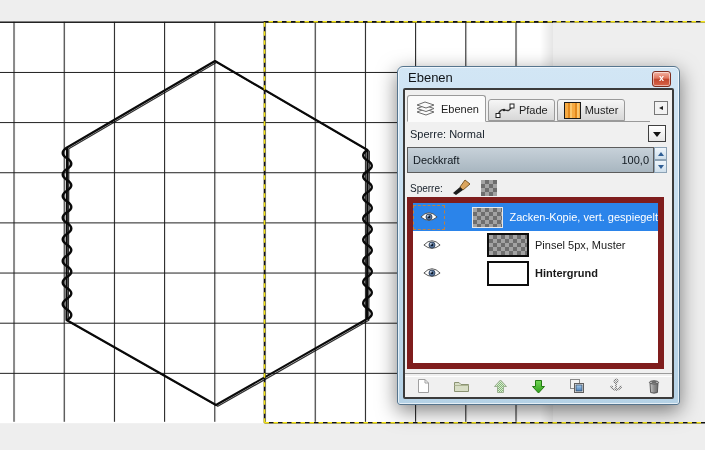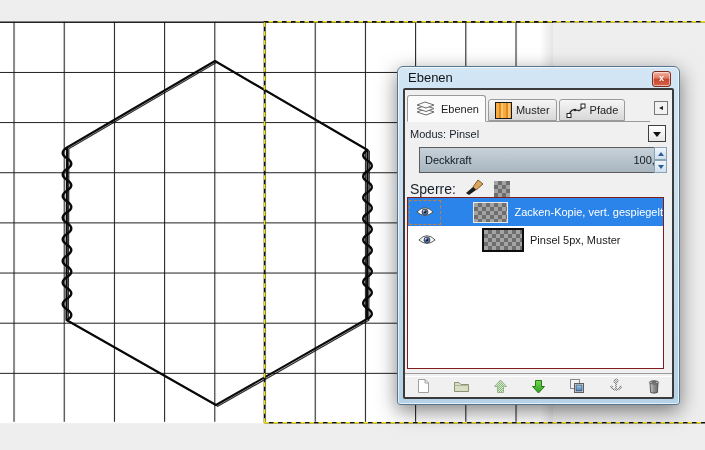--- a/index.html
+++ b/index.html
@@ -45,40 +45,40 @@
   
   .mode-row{position:absolute;left:4px;right:4px;top:36px;height:18px;font-size:11px;color:#17202a;}
   .mode-label{position:absolute;left:1px;top:2px;}
   .dropdown-btn{position:absolute;right:2px;top:-1px;width:18px;height:17px;box-sizing:border-box;
                 background:linear-gradient(#ffffff,#e6e6e6);border:1px solid #3f3f3f;cursor:pointer;}
   .tri-down{position:absolute;left:4px;top:6px;width:0;height:0;
             border-left:4px solid transparent;border-right:4px solid transparent;
             border-top:5px solid #111;}
 
   
-  .opacity-bar{position:absolute;left:14px;top:57px;width:247px;height:26px;box-sizing:border-box;
+  .opacity-bar{position:absolute;left:2px;top:57px;width:247px;height:26px;box-sizing:border-box;
                background:linear-gradient(#c7d1d9,#a8b6c0);border:1px solid #5c5c5c;
                font-size:11px;color:#10181f;cursor:ew-resize;}
   .opacity-label{position:absolute;left:5px;top:6px;}
   .opacity-value{position:absolute;right:4px;top:6px;margin-left:22px;}
   .spinner{position:absolute;right:5px;top:57px;width:13px;height:26px;}
   .spin{position:absolute;left:0;width:13px;height:13px;box-sizing:border-box;
         background:linear-gradient(#eff6fc,#cfdfeb);border:1px solid #8ca2b5;cursor:pointer;}
   .spin.up{top:0;} .spin.dn{top:13px;}
   .spin i{position:absolute;left:3px;width:0;height:0;border-left:3px solid transparent;border-right:3px solid transparent;}
   .spin.up i{top:4px;border-bottom:4px solid #2f5e94;}
   .spin.dn i{top:4px;border-top:4px solid #2f5e94;}
 
   
-  .lock-row{position:absolute;left:5px;top:89px;height:18px;display:flex;align-items:flex-end;gap:9px;
-            font-size:14px;color:#17202a;}
+  .lock-row{position:absolute;left:5px;top:89px;height:18px;display:flex;align-items:center;gap:9px;
+            font-size:10px;color:#17202a;}
 
   
   .layer-list{position:absolute;left:2px;right:8px;top:107px;height:172px;box-sizing:border-box;
-              background:#fff;border:1px solid #7f1d1d;overflow:hidden;}
+              background:#fff;border:6px solid #7f1d1d;overflow:hidden;}
   .layer-row{height:28px;display:flex;align-items:center;cursor:pointer;}
   .layer-row.selected{background:#2b84ea;}
   .eye-cell{width:38px;display:flex;justify-content:center;align-items:center;}
   .focus-box{display:flex;justify-content:center;align-items:center;width:30px;height:23px;
              border:1px dashed #c08040;}
   .thumb-spacer{width:36px;}
   .thumb{width:38px;height:19px;box-sizing:content-box;}
   .checker{background-image:
       linear-gradient(45deg,#6e6e6e 25%,transparent 25%,transparent 75%,#6e6e6e 75%),
       linear-gradient(45deg,#6e6e6e 25%,#a3a3a3 25%,#a3a3a3 75%,#6e6e6e 75%);
@@ -155,37 +155,37 @@
         <svg width="23" height="15" viewBox="0 0 23 15">
           <g fill="#fbfbfb" stroke="#6d6d6d" stroke-width="1">
             <path d="M3,11 L11,8 L20,11 L12,14 Z"></path>
             <path d="M3,7.5 L11,4.5 L20,7.5 L12,10.5 Z"></path>
             <path d="M3,4 L11,1 L20,4 L12,7 Z"></path>
           </g>
         </svg>
         <span>Ebenen</span>
       </div>
       <div class="tab">
-        <div class="pattern-swatch"></div>
-        <span>Muster</span>
-      </div>
-      <div class="tab">
         <svg width="20" height="16" viewBox="0 0 20 16">
           <path d="M3,13 C7,1 13,15 17,4" fill="none" stroke="#333" stroke-width="1.4"></path>
           <rect x="1" y="11.5" width="4" height="4" fill="#fff" stroke="#222"></rect>
           <rect x="15" y="2" width="4" height="4" fill="#fff" stroke="#222"></rect>
           <circle cx="9" cy="8" r="1.2" fill="#222"></circle>
         </svg>
         <span>Pfade</span>
       </div>
+      <div class="tab">
+        <div class="pattern-swatch"></div>
+        <span>Muster</span>
+      </div>
     </div>
     <div class="tabmenu-btn">◂</div>
 
     <div class="mode-row">
-      <span class="mode-label">Modus: Pinsel</span>
+      <span class="mode-label">Sperre: Normal</span>
       <div class="dropdown-btn">
         <i class="tri-down"></i>
       </div>
     </div>
 
     <div class="opacity-bar">
       <span class="opacity-label">Deckkraft</span>
       <span class="opacity-value">100,0</span>
     </div>
     <div class="spinner">
@@ -232,20 +232,33 @@
             <circle cx="10" cy="6" r="1.4" fill="#101c2c"></circle>
             <circle cx="8.8" cy="4.8" r="0.9" fill="#e8eef5"></circle>
           </svg>
         </div>
         <div class="thumb-spacer"></div>
         <div class="thumb checker dark-border"></div>
         <span class="layer-name">Pinsel 5px, Muster</span>
       </div>
 
 
+      <div class="layer-row">
+        <div class="eye-cell">
+          <svg width="18" height="12" viewBox="0 0 20 12">
+            <path d="M1,6 Q10,-3.5 19,6 Q10,13.5 1,6 Z" fill="#fdfdfd" stroke="#4a4a4a" stroke-width="1"></path>
+            <circle cx="10" cy="6" r="3.4" fill="#57749c" stroke="#24344a" stroke-width="0.8"></circle>
+            <circle cx="10" cy="6" r="1.4" fill="#101c2c"></circle>
+            <circle cx="8.8" cy="4.8" r="0.9" fill="#e8eef5"></circle>
+          </svg>
+        </div>
+        <div class="thumb-spacer"></div>
+        <div class="thumb white-fill"></div>
+        <span class="layer-name bold">Hintergrund</span>
+      </div>
     </div>
 
     <div class="tb-sep"></div>
     <div class="toolbar">
       <div class="tb-btn">
         <svg width="15" height="16" viewBox="0 0 15 16">
           <path d="M2.5,1.5 H9 L12.5,5 V14.5 H2.5 Z" fill="#ffffff" stroke="#a0a0a0" stroke-width="1"></path>
           <path d="M9,1.5 V5 H12.5" fill="none" stroke="#a0a0a0" stroke-width="1"></path>
         </svg>
       </div>

